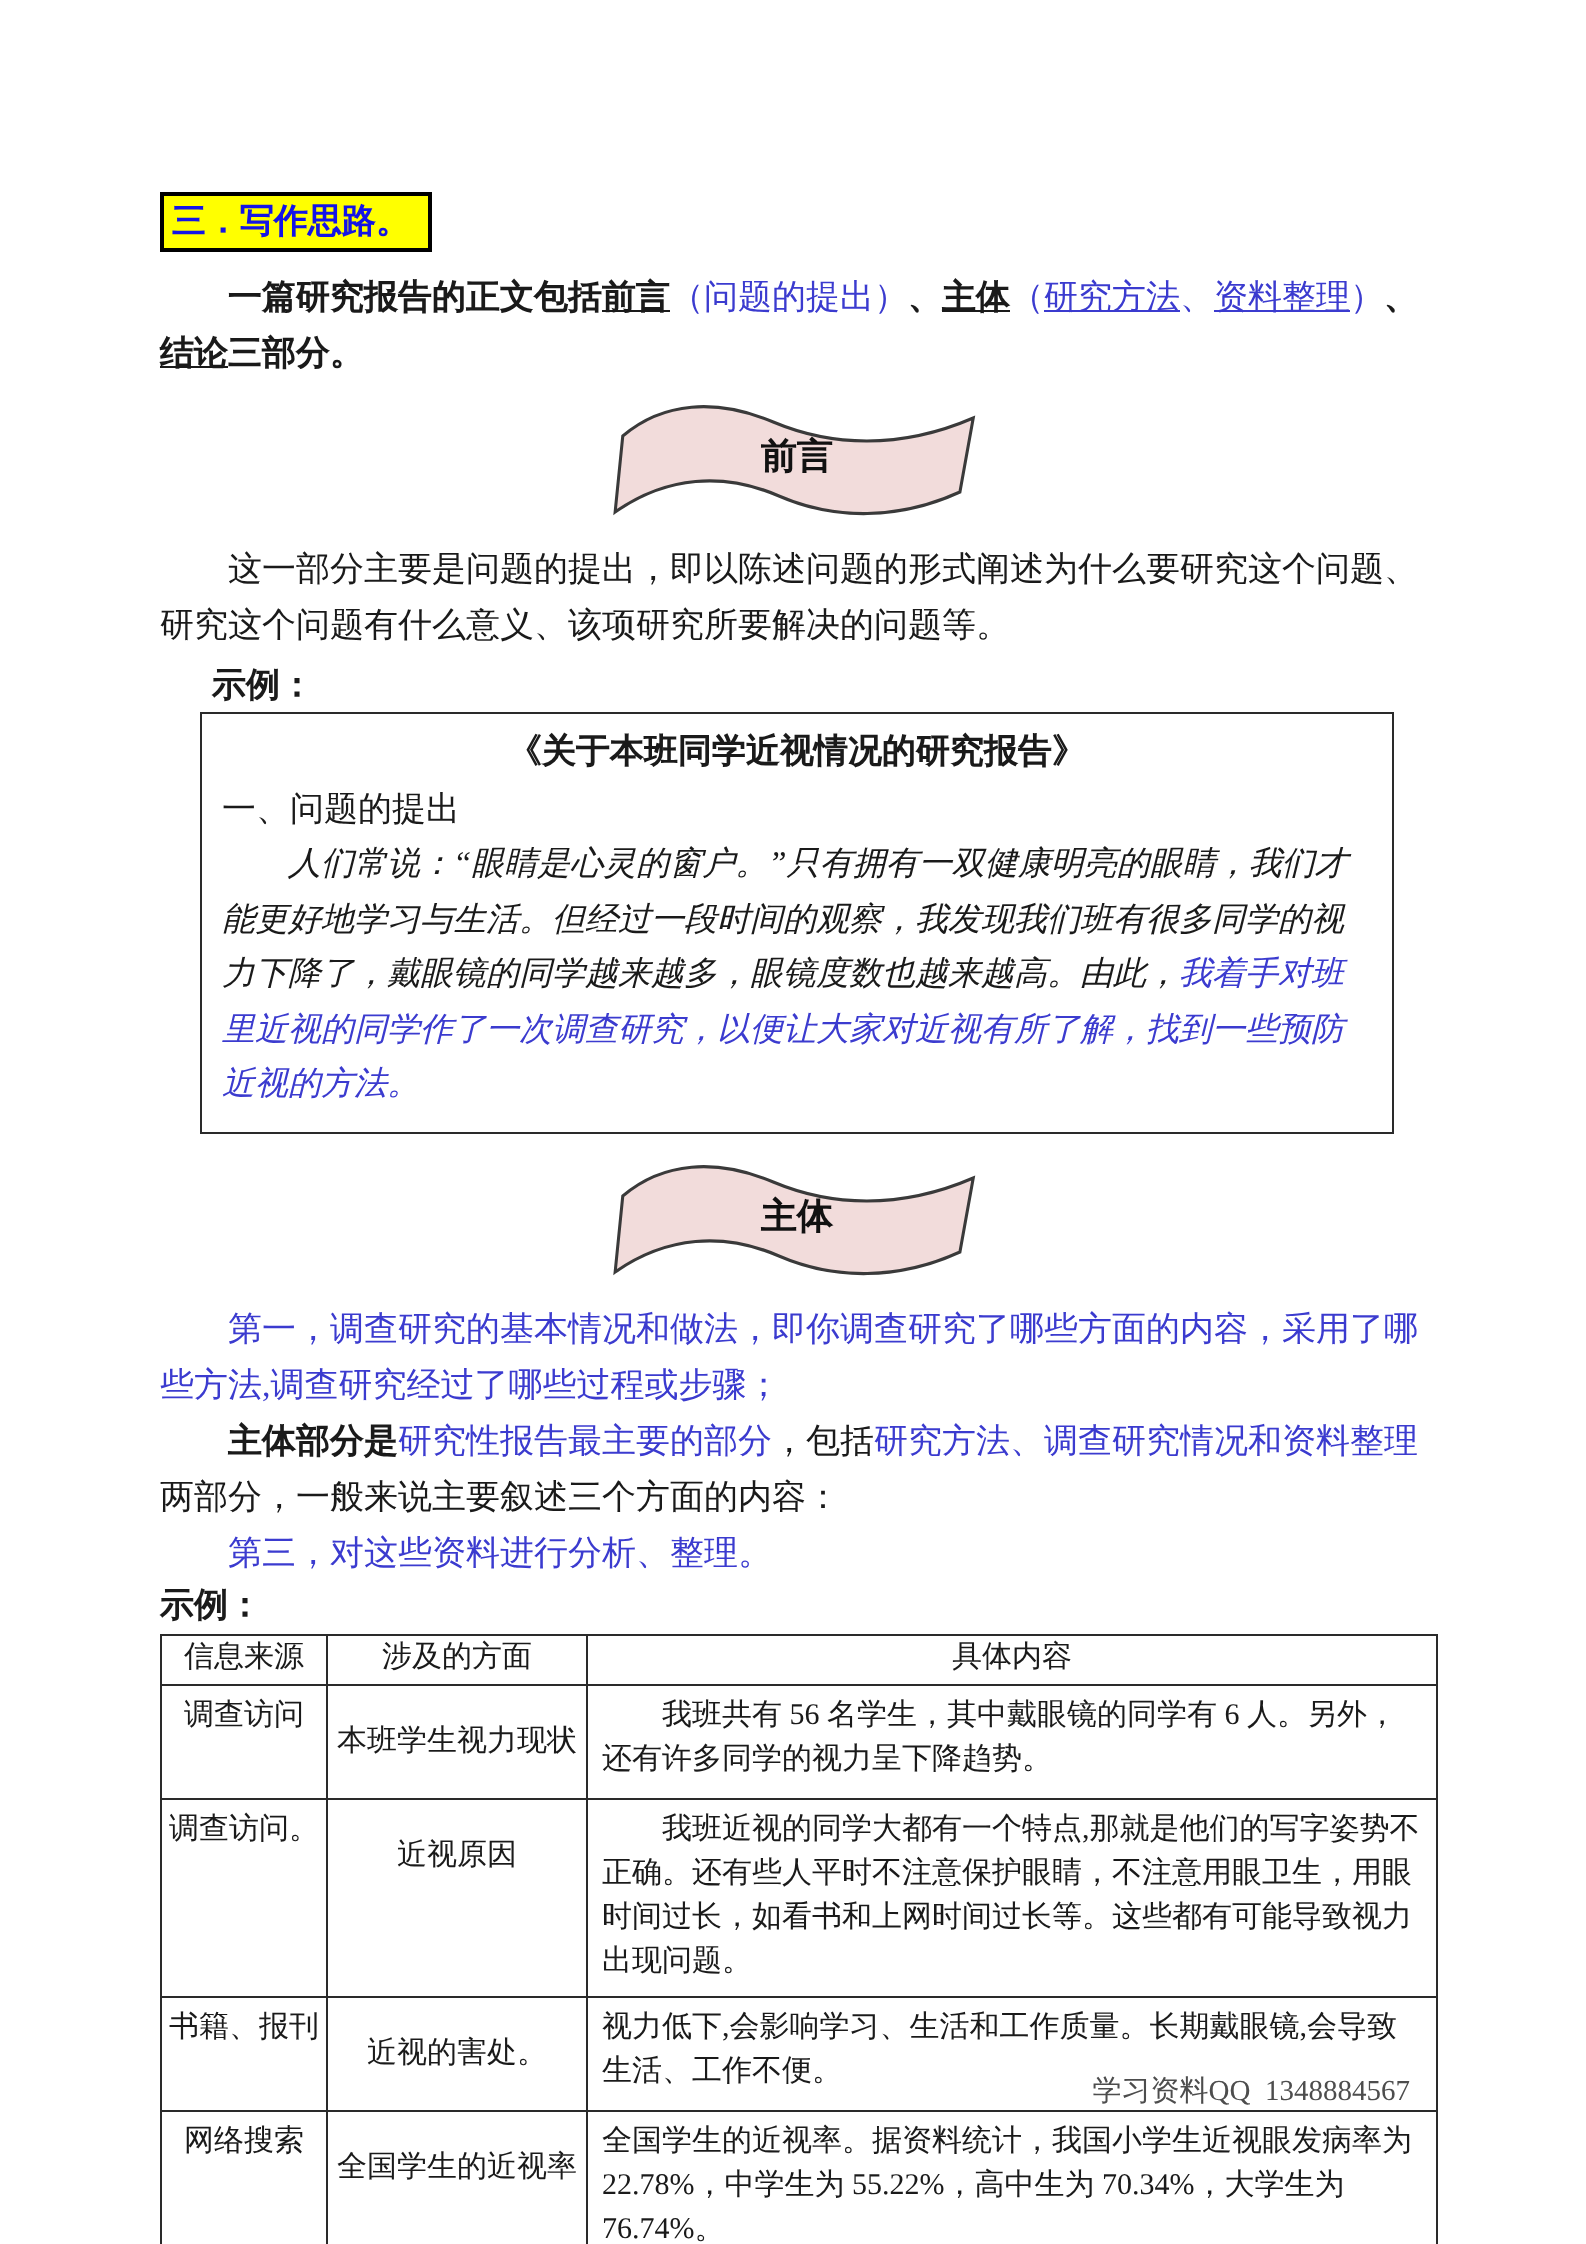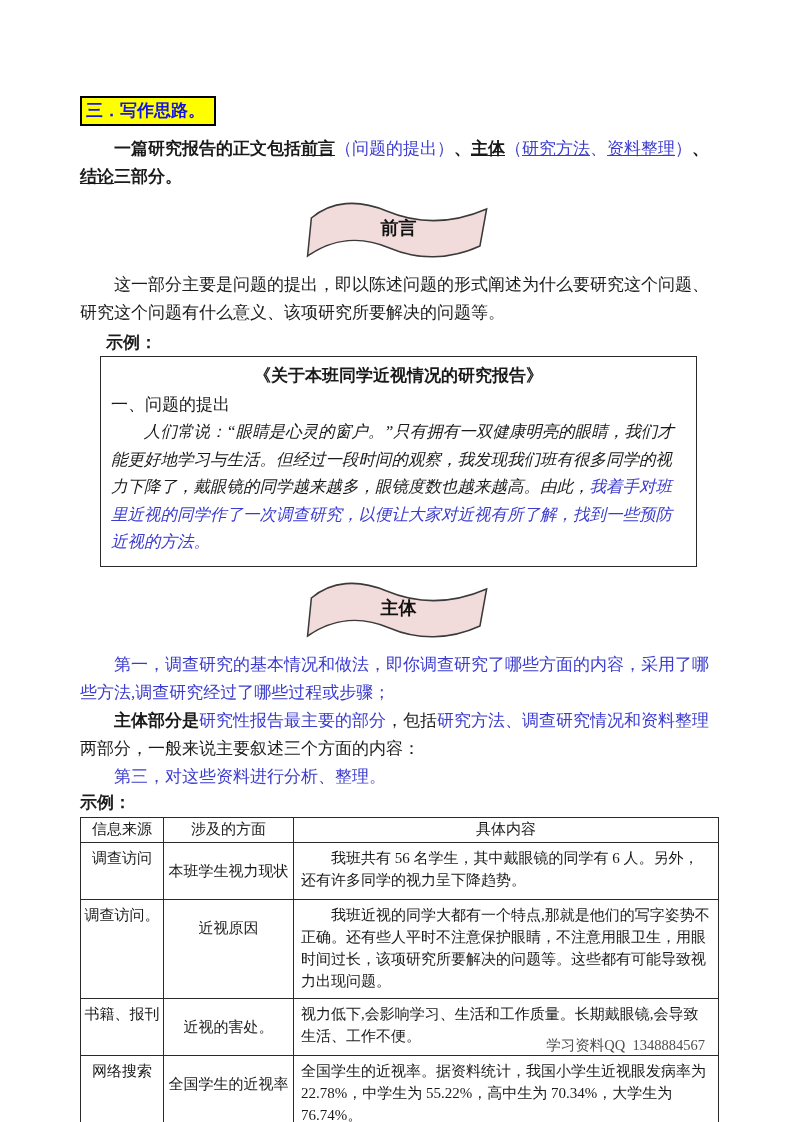--- a/index.html
+++ b/index.html
@@ -158,21 +158,21 @@
     </thead>
     <tbody>
       <tr>
         <td class="c-src">调查访问</td>
         <td class="c-asp">本班学生视力现状</td>
         <td class="c-con ind">我班共有 56 名学生，其中戴眼镜的同学有 6 人。另外，还有许多同学的视力呈下降趋势。</td>
       </tr>
       <tr>
         <td class="c-src">调查访问。</td>
         <td class="c-asp">近视原因</td>
-        <td class="c-con ind">我班近视的同学大都有一个特点,那就是他们的写字姿势不正确。还有些人平时不注意保护眼睛，不注意用眼卫生，用眼时间过长，该项研究所要解决的问题等。这些都有可能导致视力出现问题。</td>
+        <td class="c-con ind">我班近视的同学大都有一个特点,那就是他们的写字姿势不正确。还有些人平时不注意保护眼睛，不注意用眼卫生，用眼时间过长，如看书和上网时间过长等。这些都有可能导致视力出现问题。</td>
       </tr>
       <tr>
         <td class="c-src">书籍、报刊</td>
         <td class="c-asp">近视的害处。</td>
         <td class="c-con">视力低下,会影响学习、生活和工作质量。长期戴眼镜,会导致生活、工作不便。</td>
       </tr>
       <tr class="tall">
         <td class="c-src">网络搜索</td>
         <td class="c-asp">全国学生的近视率</td>
         <td class="c-con">全国学生的近视率。据资料统计，我国小学生近视眼发病率为 22.78%，中学生为 55.22%，高中生为 70.34%，大学生为 76.74%。</td>

